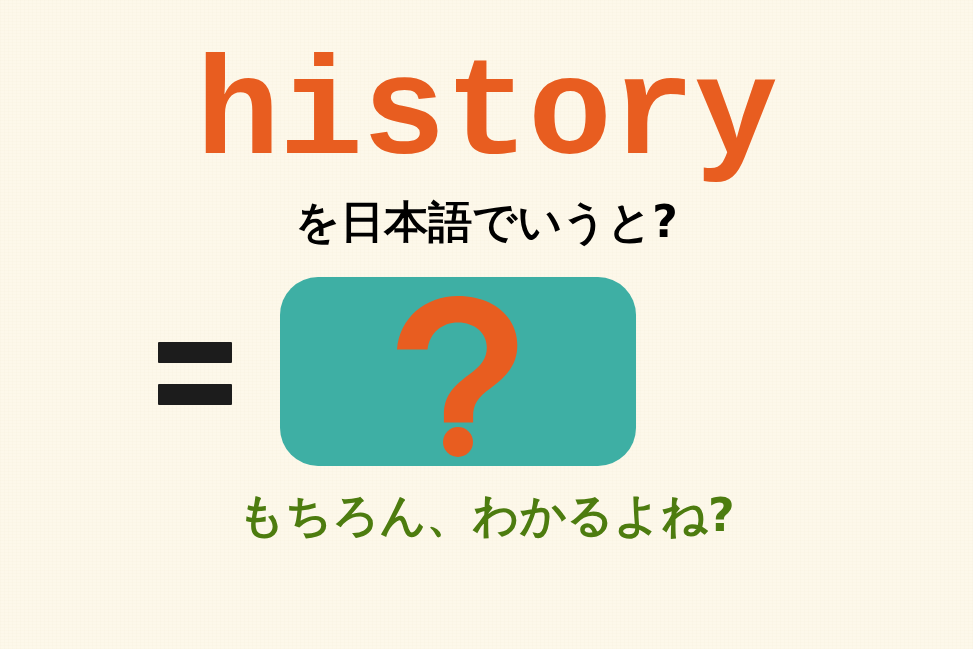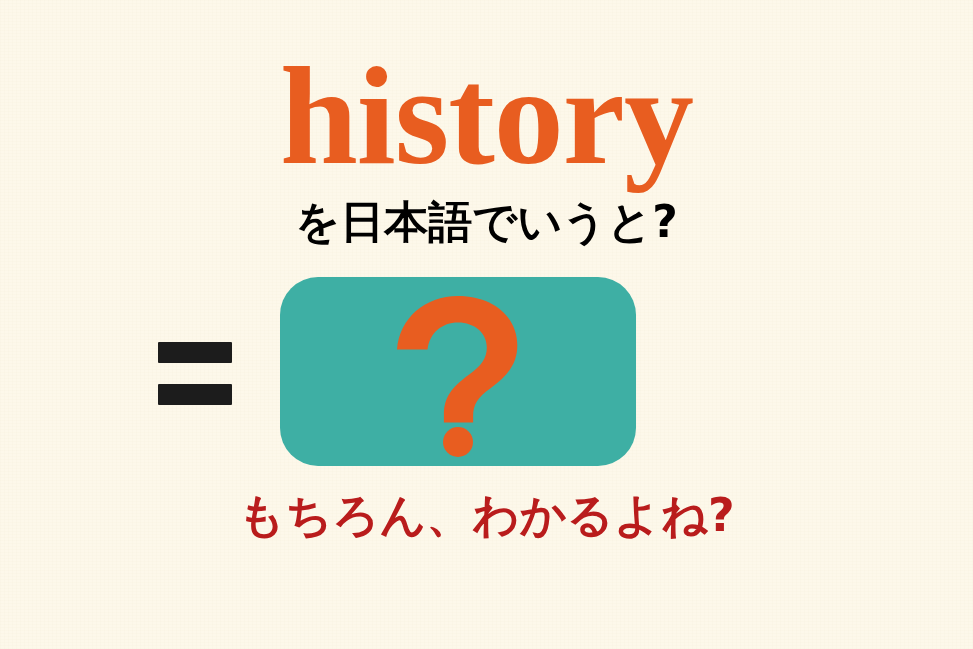--- a/index.html
+++ b/index.html
@@ -42,21 +42,21 @@
     left: 0;
     right: 0;
     top: 46px;
     text-align: center;
     color: #e85d20;
     font-size: 140px;
     line-height: 140px;
     font-weight: 700;
     letter-spacing: -1px;
     white-space: nowrap;
-    font-family: Liberation Serif, serif;
+    font-family: Liberation Mono, monospace;
   }
 
   
   #subline {
     position: absolute;
     left: 0;
     right: 0;
     top: 196px;
     text-align: center;
     color: #000000;
@@ -125,21 +125,21 @@
     display: block;
   }
 
   
   #caption {
     position: absolute;
     left: 0;
     right: 0;
     top: 487px;
     text-align: center;
-    color: #b91c1c;
+    color: #4d7c0f;
     font-size: 46px;
     line-height: 56px;
     font-weight: 700;
     white-space: nowrap;
     font-family: "DejaVu Sans", "Liberation Sans", sans-serif;
   }
 </style>
 </head>
 <body>
 

